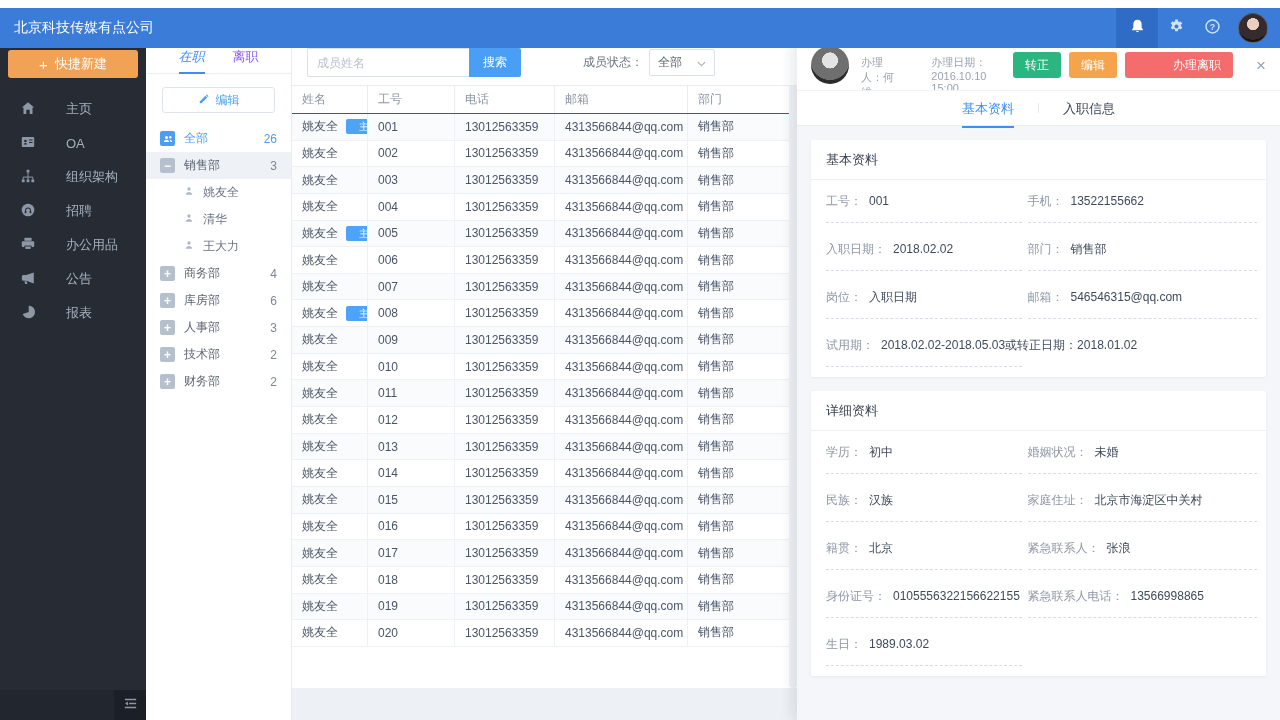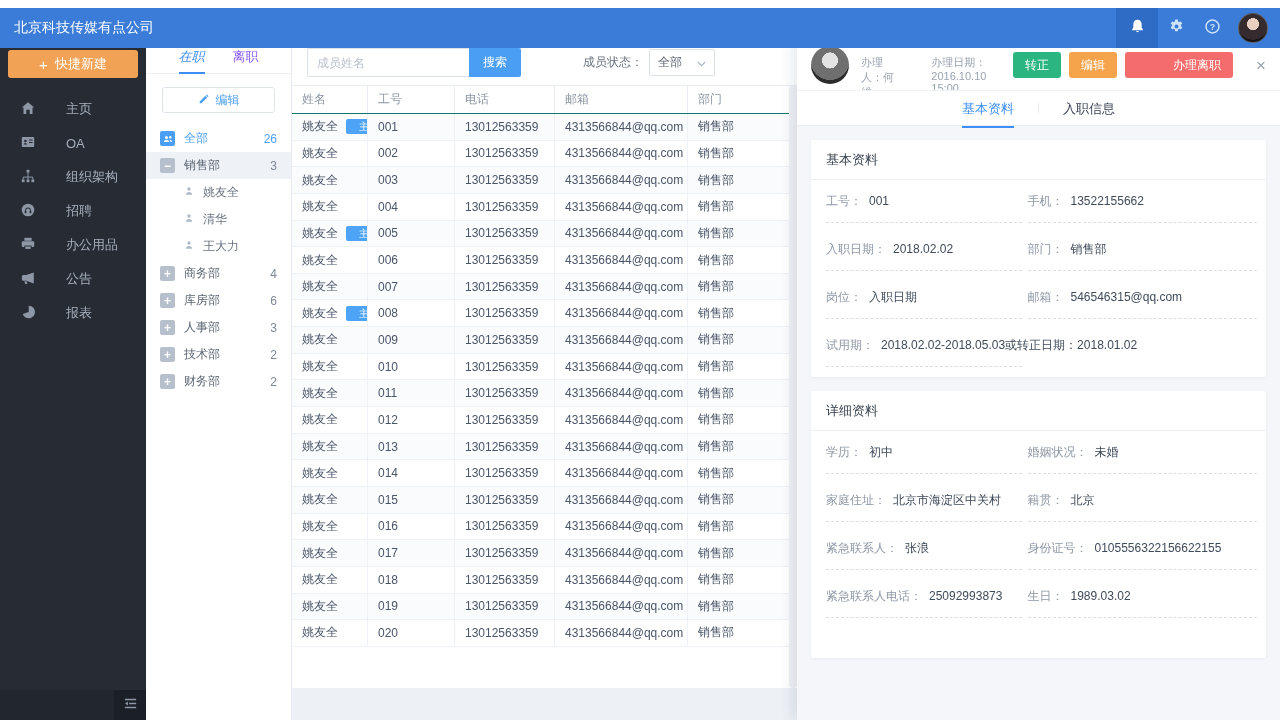--- a/index.html
+++ b/index.html
@@ -519,23 +519,24 @@
           <div class="field"><span class="lbl">岗位：</span><span class="val">入职日期</span></div>
           <div class="field"><span class="lbl">邮箱：</span><span class="val">546546315@qq.com</span></div>
           <div class="field"><span class="lbl">试用期：</span><span class="val">2018.02.02-2018.05.03或转正日期：2018.01.02</span></div>
         </div>
     </div>
     <div class="card">
       <div class="card-title">详细资料</div>
       <div class="card-body" id="card2-body">
           <div class="field"><span class="lbl">学历：</span><span class="val">初中</span></div>
           <div class="field"><span class="lbl">婚姻状况：</span><span class="val">未婚</span></div>
+          <div class="field"><span class="lbl">民族：</span><span class="val">汉族</span></div>
           <div class="field"><span class="lbl">家庭住址：</span><span class="val">北京市海淀区中关村</span></div>
           <div class="field"><span class="lbl">籍贯：</span><span class="val">北京</span></div>
           <div class="field"><span class="lbl">紧急联系人：</span><span class="val">张浪</span></div>
           <div class="field"><span class="lbl">身份证号：</span><span class="val">0105556322156622155</span></div>
-          <div class="field"><span class="lbl">紧急联系人电话：</span><span class="val">25092993873</span></div>
+          <div class="field"><span class="lbl">紧急联系人电话：</span><span class="val">13566998865</span></div>
           <div class="field"><span class="lbl">生日：</span><span class="val">1989.03.02</span></div>
           <div class="field empty"></div>
         </div>
     </div>
   </div>
 </div>
 
 </body></html>

